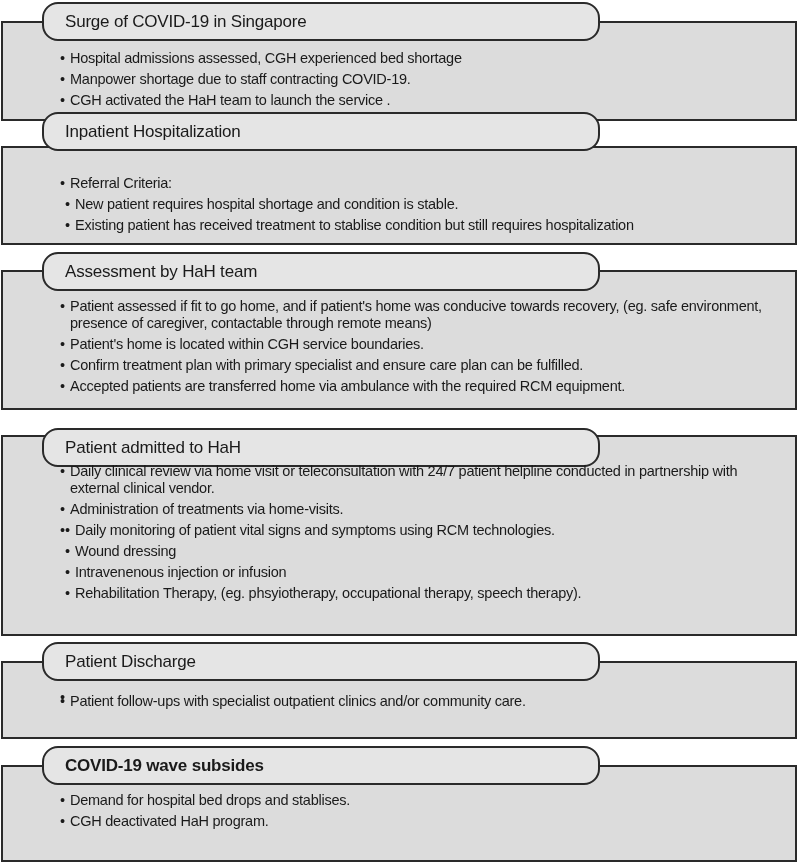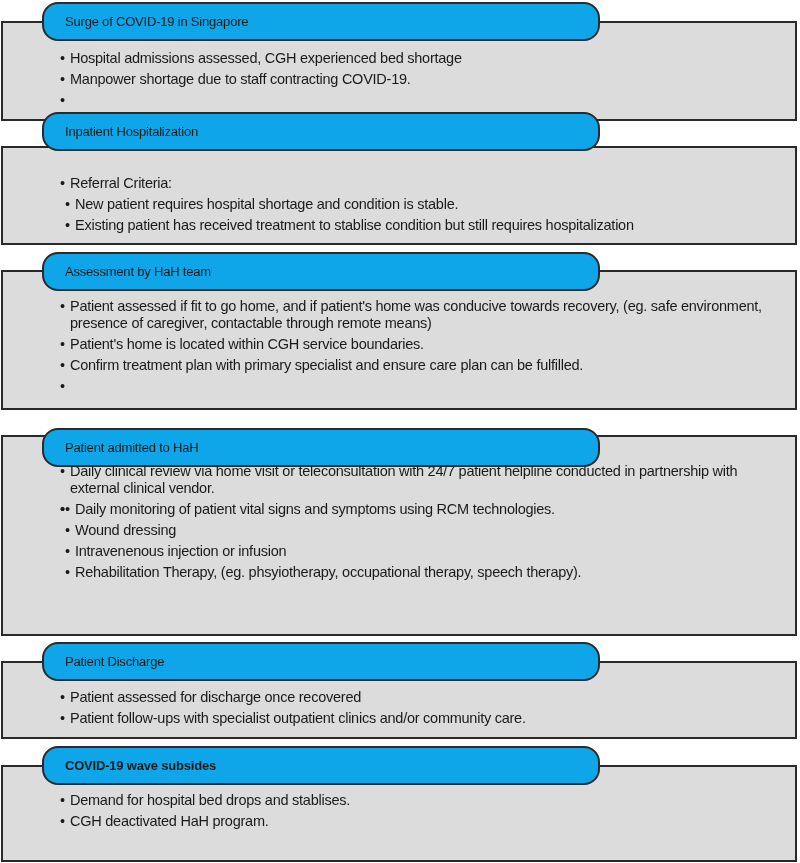--- a/index.html
+++ b/index.html
@@ -1,84 +1,84 @@
 <!DOCTYPE html>
 <html><head>
 <meta charset="utf-8">
 <style>
   html, body { margin: 0; padding: 0; background: #ffffff; }
   body { width: 800px; height: 863px; position: relative; overflow: hidden;
          font-family: "Liberation Sans", sans-serif; color: #1a1a1a; }
   .stage { position: absolute; left: 0; top: 0; width: 800px; }
   .panel { position: absolute; left: 1px; width: 796px; background: #dcdcdc;
            border: 2px solid #2a2a2a; box-sizing: border-box; }
-  .label { position: absolute; left: 42px; width: 558px; height: 39px; background: #0ea5e9;
+  .label { position: absolute; left: 42px; width: 558px; height: 39px; background: #e5e5e5;
            border: 2px solid #2a2a2a; border-radius: 16px; box-sizing: border-box;
-           font-size: 13px; line-height: 35px; padding-left: 21px; letter-spacing: -0.2px; }
+           font-size: 17px; line-height: 35px; padding-left: 21px; letter-spacing: -0.2px; }
   .items { position: absolute; left: 60px; width: 720px; margin: 0; padding: 0; list-style: none;
            font-size: 14.5px; letter-spacing: -0.25px; }
   .items li { position: relative; padding-left: 10px; line-height: 17px; margin-bottom: 4px; }
   .items li.sub { margin-left: 5px; }
   .items li .dot { position: absolute; left: 0; top: 0; }
 </style>
 </head>
 <body>
 
 <div class="stage">
 
   <div>
     <div class="panel" style="top:21px;height:100px;"></div>
     <div class="label" style="top:2px;">Surge of COVID-19 in Singapore</div>
     <ul class="items" style="top:50px;">
       <li><span class="dot">•</span><span>Hospital admissions assessed, CGH experienced bed shortage</span></li>
       <li><span class="dot">•</span><span>Manpower shortage due to staff contracting COVID-19.</span></li>
-      <li><span class="dot">•</span></li>
+      <li><span class="dot">•</span><span>CGH activated the HaH team to launch the service .</span></li>
     </ul>
   </div>
 
   <div>
     <div class="panel" style="top:146px;height:99px;"></div>
     <div class="label" style="top:112px;">Inpatient Hospitalization</div>
     <ul class="items" style="top:175px;">
       <li><span class="dot">•</span><span>Referral Criteria:</span></li>
       <li class="sub"><span class="dot">•</span><span>New patient requires hospital shortage and condition is stable.</span></li>
       <li class="sub"><span class="dot">•</span><span>Existing patient has received treatment to stablise condition but still requires hospitalization</span></li>
     </ul>
   </div>
 
   <div>
     <div class="panel" style="top:270px;height:140px;"></div>
     <div class="label" style="top:252px;">Assessment by HaH team</div>
     <ul class="items" style="top:298px;">
       <li><span class="dot">•</span><span>Patient assessed if fit to go home, and if patient's home was conducive towards recovery, (eg. safe environment, presence of caregiver, contactable through remote means)</span></li>
       <li><span class="dot">•</span><span>Patient's home is located within CGH service boundaries.</span></li>
       <li><span class="dot">•</span><span>Confirm treatment plan with primary specialist and ensure care plan can be fulfilled.</span></li>
-      <li><span class="dot">•</span></li>
+      <li><span class="dot">•</span><span>Accepted patients are transferred home via ambulance with the required RCM equipment.</span></li>
     </ul>
   </div>
 
   <div>
     <div class="panel" style="top:435px;height:201px;"></div>
     <div class="label" style="top:428px;">Patient admitted to HaH</div>
     <ul class="items" style="top:463px;">
       <li><span class="dot">•</span><span>Daily clinical review via home visit or teleconsultation with 24/7 patient helpline conducted in partnership with external clinical vendor.</span></li>
-      <li><span class="dot">•</span></li>
+      <li><span class="dot">•</span><span>Administration of treatments via home-visits.</span></li>
       <li><span class="dot">•</span></li>
       <li class="sub"><span class="dot">•</span><span>Daily monitoring of patient vital signs and symptoms using RCM technologies.</span></li>
       <li class="sub"><span class="dot">•</span><span>Wound dressing</span></li>
       <li class="sub"><span class="dot">•</span><span>Intravenenous injection or infusion</span></li>
       <li class="sub"><span class="dot">•</span><span>Rehabilitation Therapy, (eg. phsyiotherapy, occupational therapy, speech therapy).</span></li>
     </ul>
   </div>
 
   <div>
     <div class="panel" style="top:661px;height:78px;"></div>
     <div class="label" style="top:642px;">Patient Discharge</div>
     <ul class="items" style="top:689px;">
-      <li><span class="dot">•</span><span>Patient assessed for discharge once recovered</span></li>
+      <li><span class="dot">•</span></li>
       <li><span class="dot">•</span><span>Patient follow-ups with specialist outpatient clinics and/or community care.</span></li>
     </ul>
   </div>
 
   <div>
     <div class="panel" style="top:765px;height:97px;"></div>
     <div class="label" style="top:746px;font-weight:bold;">COVID-19 wave subsides</div>
     <ul class="items" style="top:792px;">
       <li><span class="dot">•</span><span>Demand for hospital bed drops and stablises.</span></li>
       <li><span class="dot">•</span><span>CGH deactivated HaH program.</span></li>

